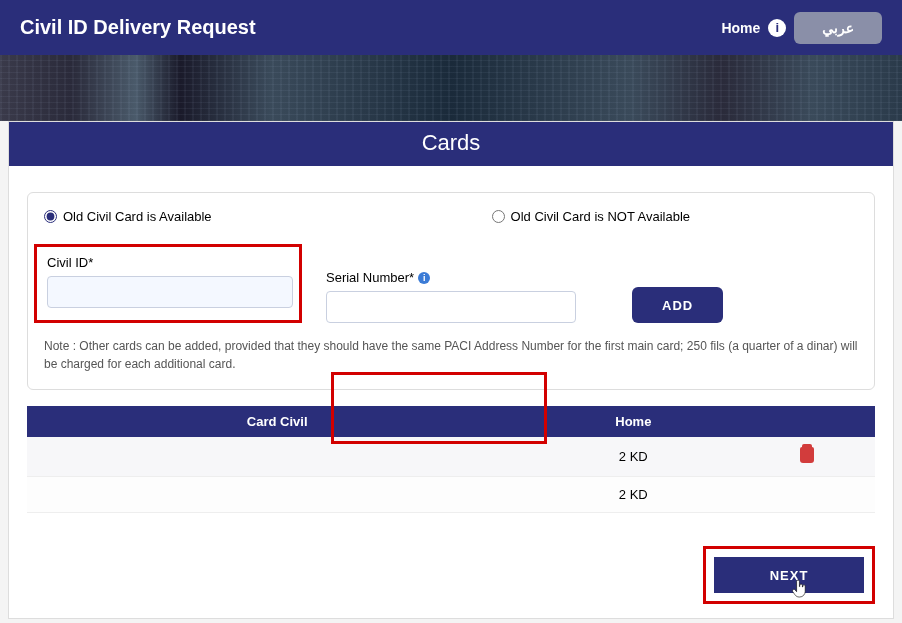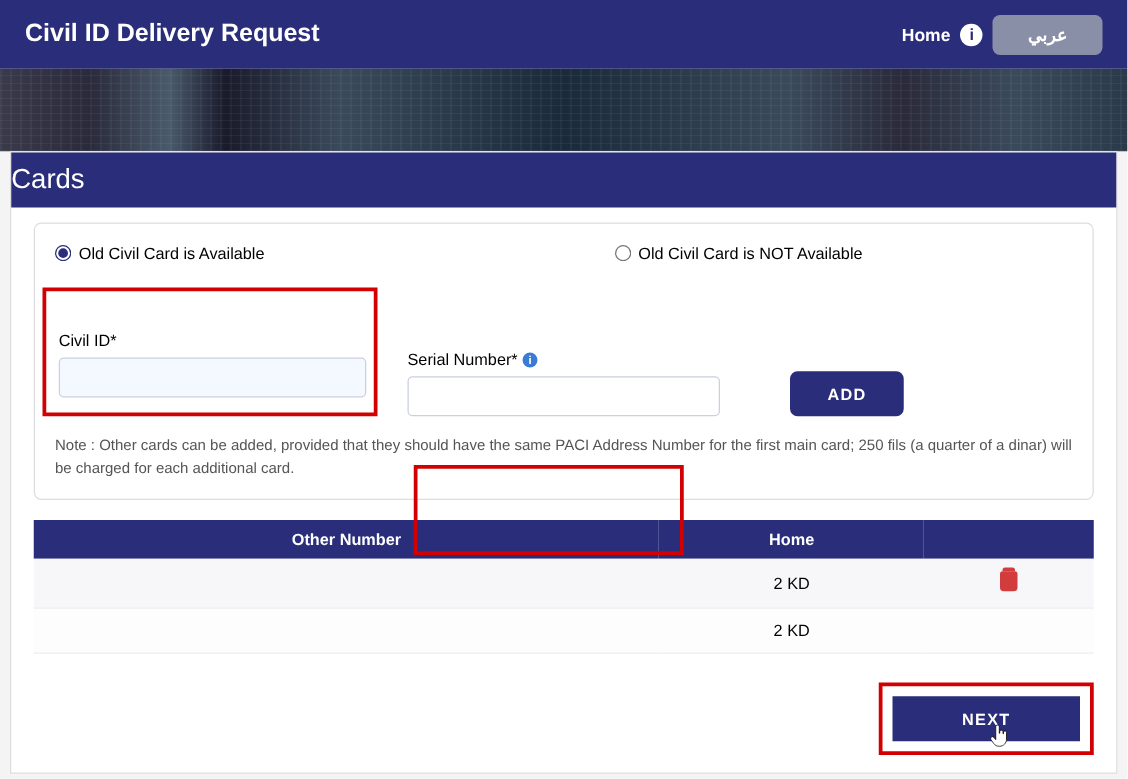--- a/index.html
+++ b/index.html
@@ -72,27 +72,27 @@
   .content-wrap {
     background: #fff;
     margin: 0 8px;
     border: 1px solid #ddd;
     position: relative;
     height: 498px;
   }
   .cards-header {
     background: #2a2e7a;
     color: #fff;
-    text-align: left;
+    text-align: center;
     font-size: 22px;
     padding: 8px 0 10px 0;
     font-weight: 500;
   }
   .inner {
-    padding: 12px 18px;
+    padding: 26px 18px;
   }
   .panel {
     border: 1px solid #ddd;
     border-radius: 6px;
     padding: 16px;
   }
   .radio-row {
     display: flex;
     gap: 280px;
     margin-bottom: 20px;
@@ -108,21 +108,21 @@
     display: flex;
     gap: 24px;
     align-items: flex-end;
     margin-bottom: 14px;
   }
   .field {
     display: flex;
     flex-direction: column;
     gap: 6px;
   }
-  .field label { font-size: 13px; display:flex; align-items:center; gap:4px;margin-top:24px;}
+  .field label { font-size: 13px; display:flex; align-items:center; gap:4px;}
   .field input[type=text] {
     height: 32px;
     border: 1px solid #c9d0e0;
     border-radius: 4px;
     padding: 0 8px;
     font-size: 13px;
   }
   .civil-id-box {
     width: 268px;
     border: 3px solid #d20000;
@@ -283,21 +283,21 @@
         </div>
         <button class="add-btn">ADD</button>
       </div>
 
       <div class="note">Note : Other cards can be added, provided that they should have the same PACI Address Number for the first main card; 250 fils (a quarter of a dinar) will be charged for each additional card.</div>
     </div>
 
     <table class="table">
       <thead>
         <tr>
-          <th style="width:59%">Other Number</th>
+          <th style="width:59%">Card Civil</th>
           <th style="width:25%">Home</th>
           <th style="width:16%"></th>
         </tr>
       </thead>
       <tbody id="tbl-body">
           <tr>
             <td></td>
             <td>2 KD</td>
             <td><span class="trash"></span></td>
           </tr>

